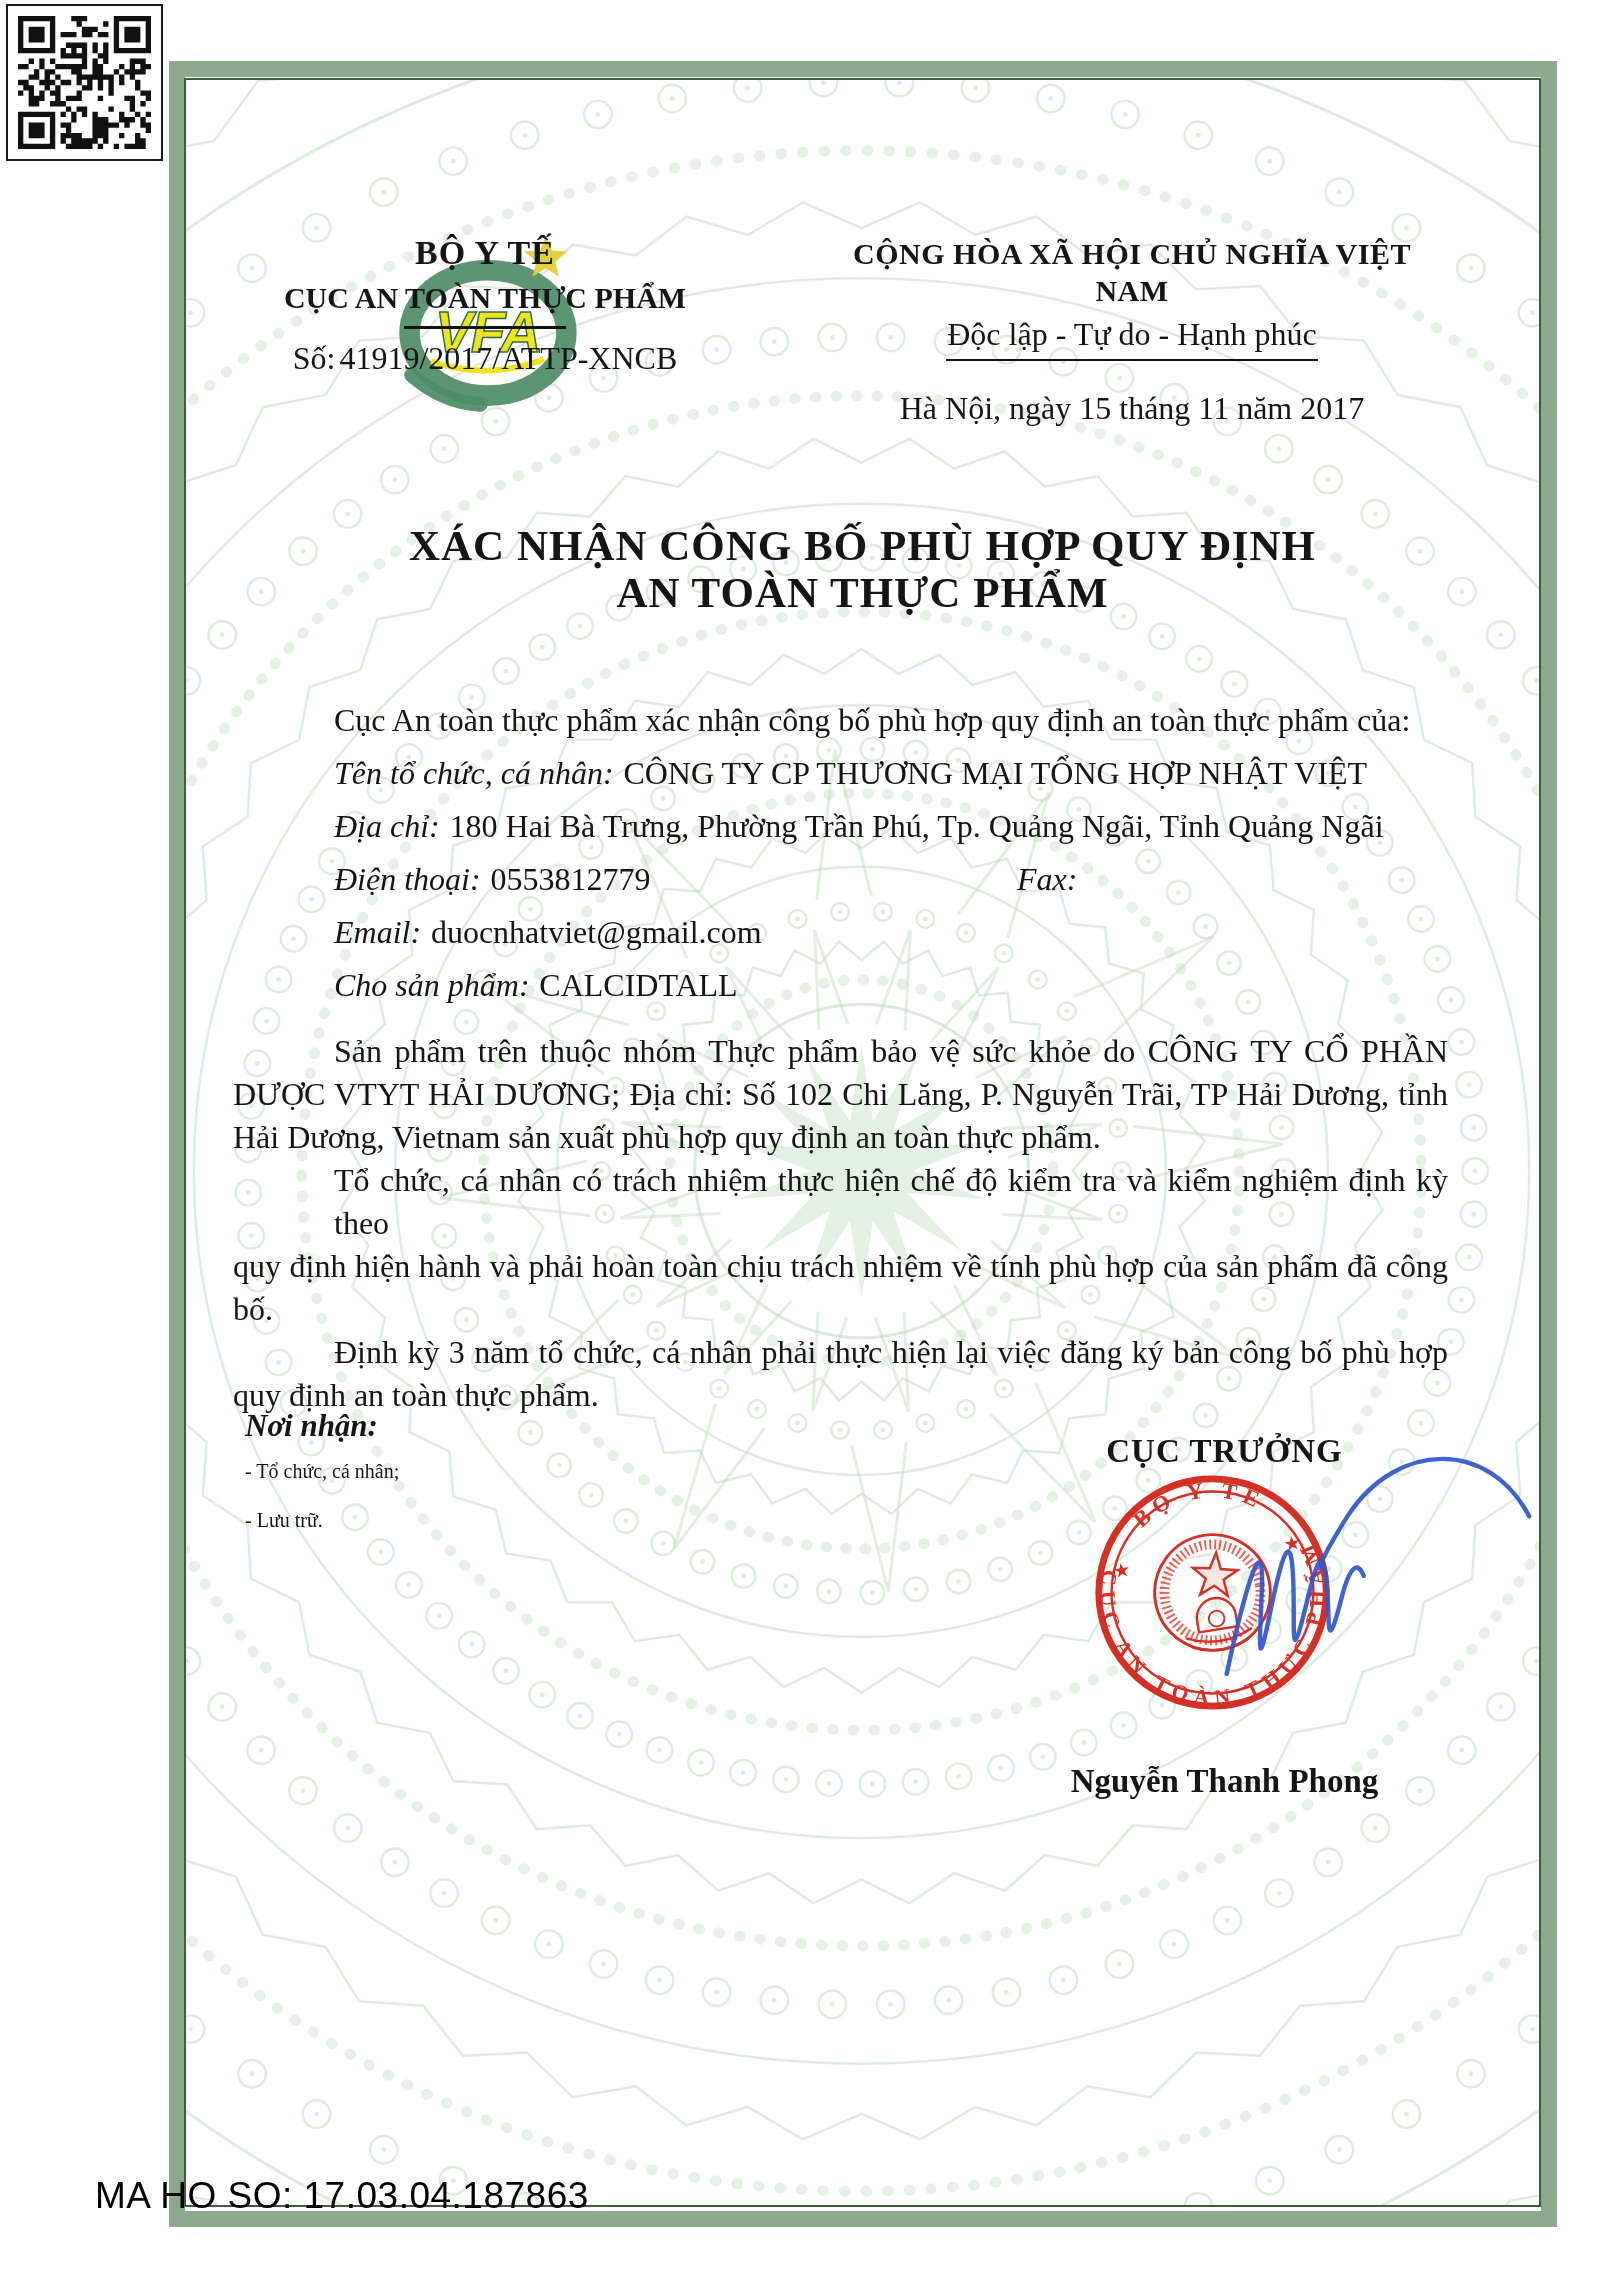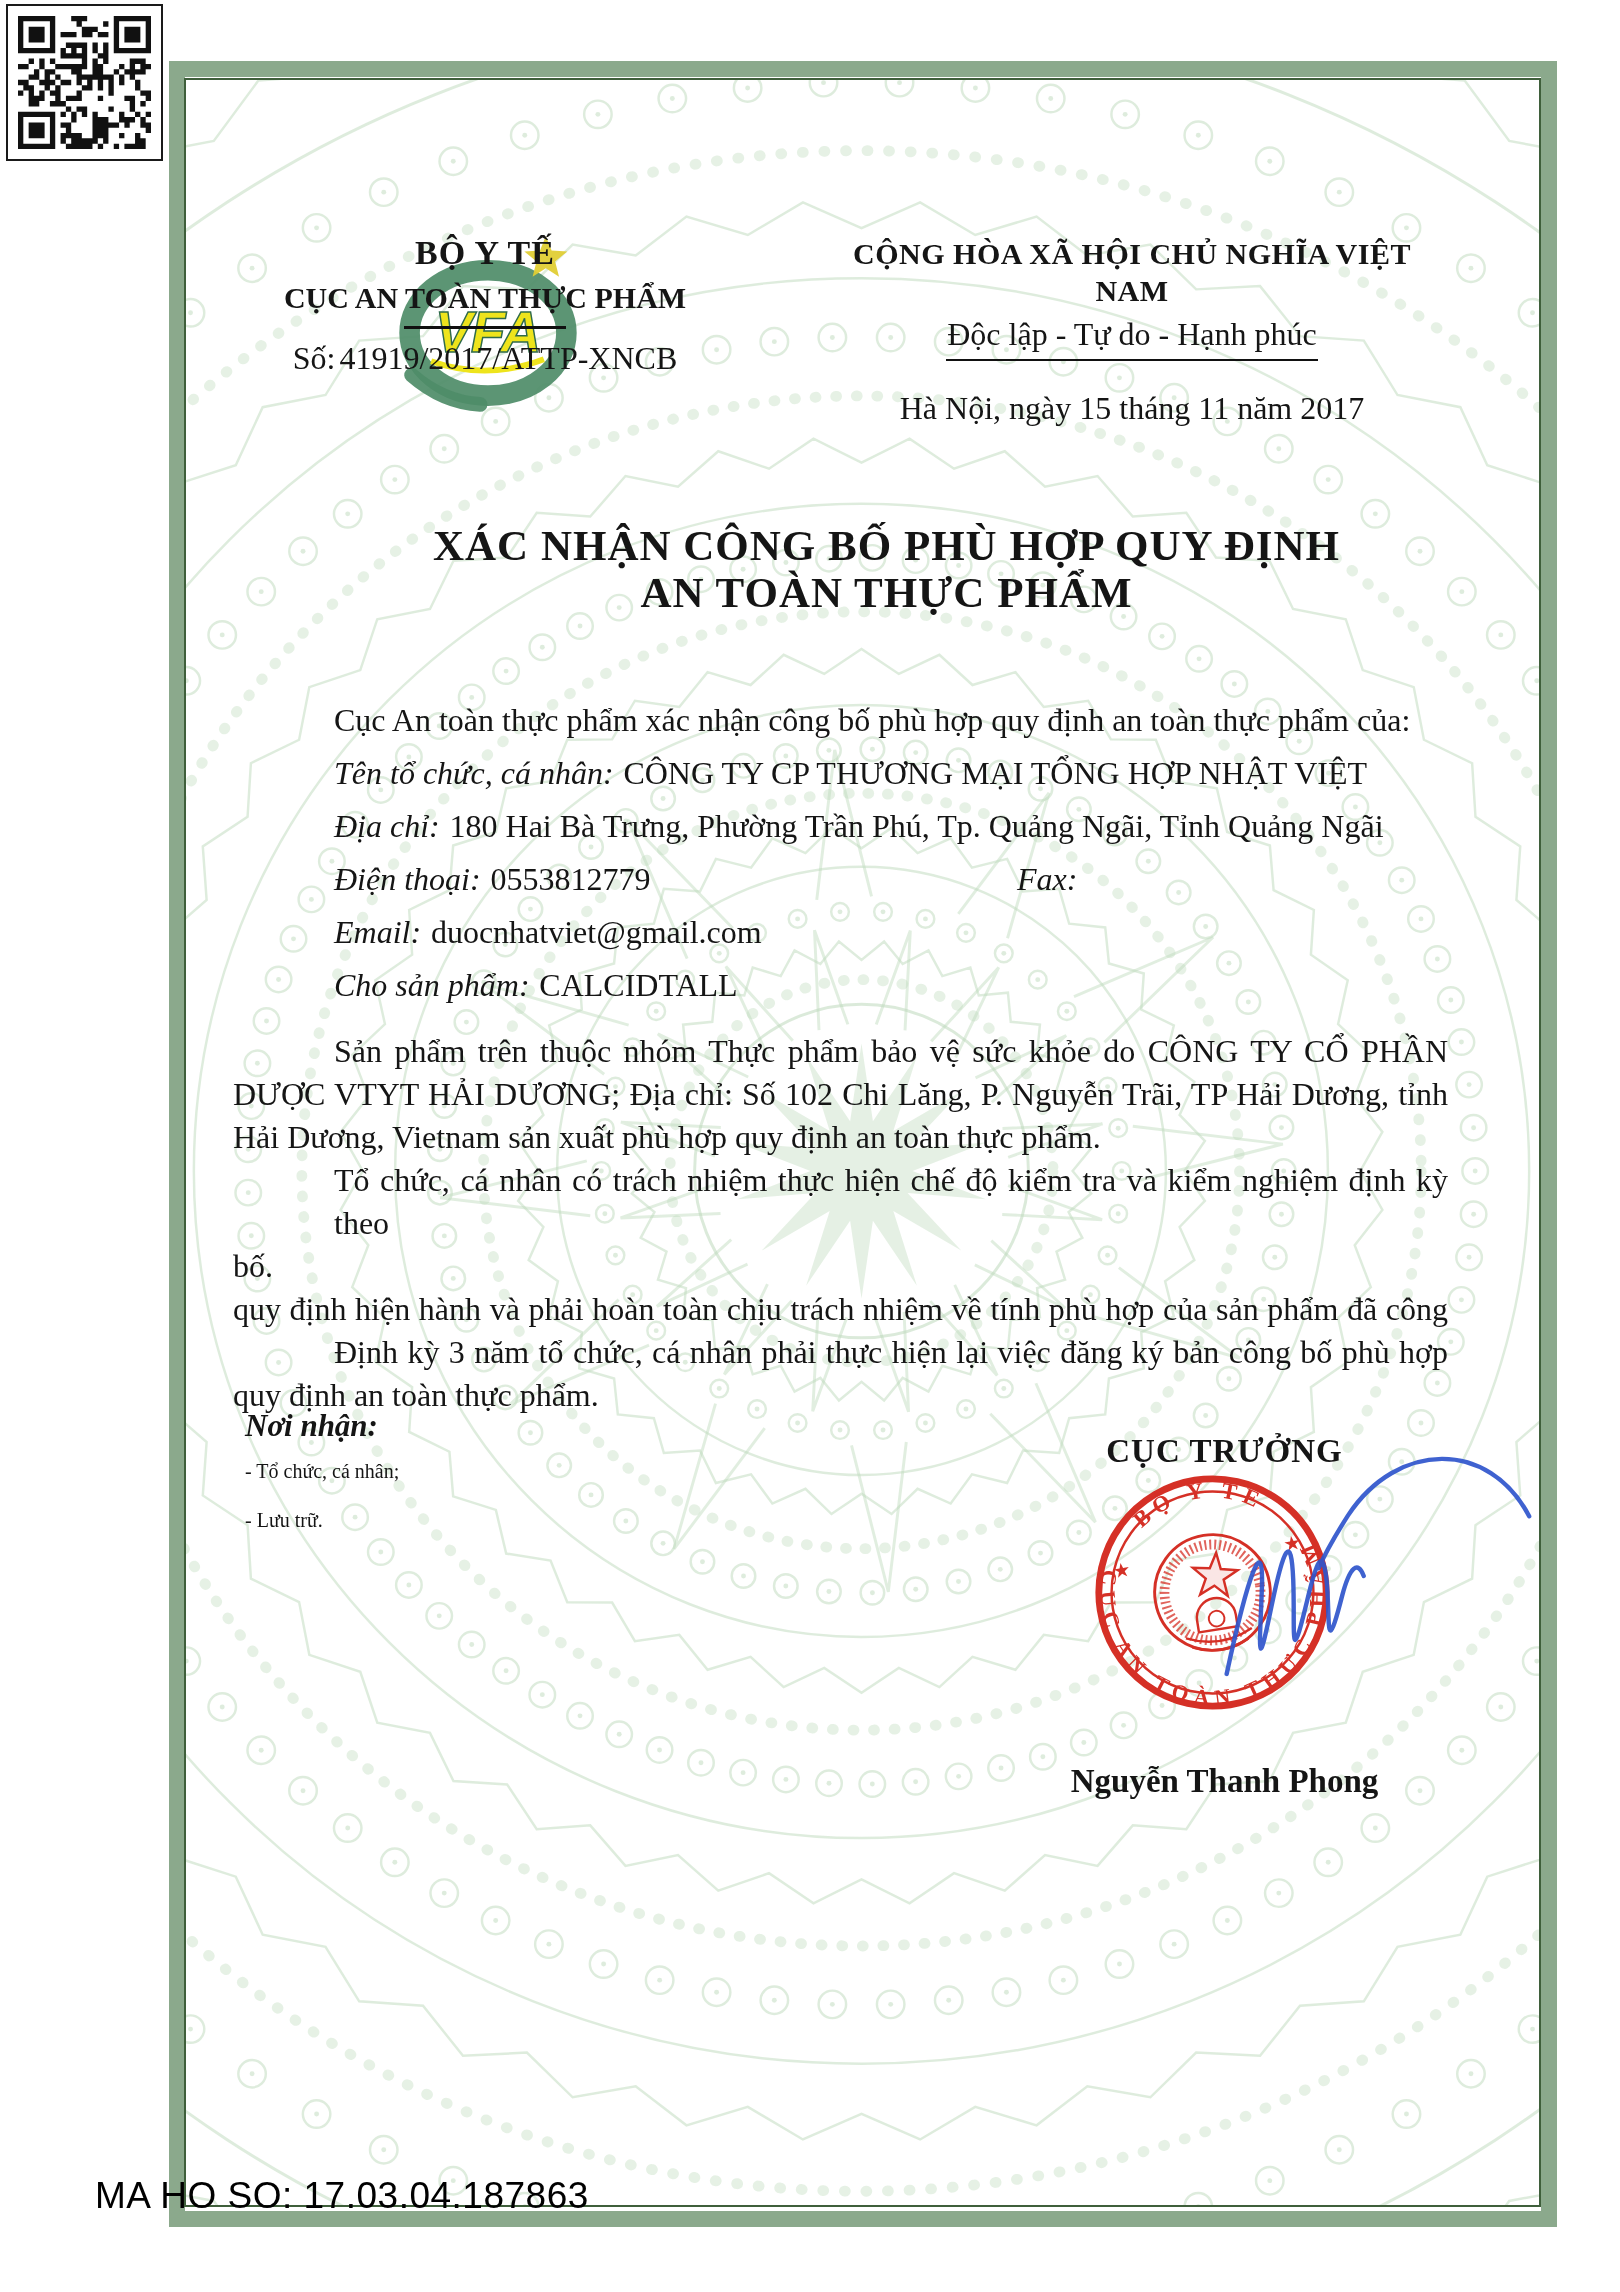--- a/index.html
+++ b/index.html
@@ -28,21 +28,21 @@
 
   .logo-svg{position:absolute;left:382px;top:230px;width:211px;height:196px;z-index:1;}
 
   .hright{position:absolute;left:828px;top:235px;width:608px;text-align:center;z-index:2;}
   .country{font-size:30px;font-weight:bold;line-height:37px;letter-spacing:0.5px;}
   .motto{font-size:32px;line-height:37px;margin-top:7px;}
   .motto-rule{width:372px;border-top:2.9px solid #111;margin:5.9px auto 0;}
   .dateline{font-size:32px;margin-top:29px;}
 
   .title{position:absolute;left:184px;top:522px;width:1357px;text-align:center;
-         font-size:43px;font-weight:bold;line-height:47px;letter-spacing:1px;z-index:2;padding-left:24px;}
+         font-size:43px;font-weight:bold;line-height:47px;letter-spacing:1px;z-index:2;}
 
   
   .body{position:absolute;left:233px;top:694px;width:1215px;font-size:32px;z-index:2;}
   .row{height:53px;line-height:53px;padding-left:101px;position:relative;white-space:nowrap;}
   .row .lbl{font-style:italic;}
   .row .val{margin-left:9.8px;}
   .fax{position:absolute;left:784px;top:0;font-style:italic;}
   .paras{margin-top:17.6px;}
   .para{margin:0;}
   .pline{line-height:43px;text-align:justify;text-align-last:justify;}
@@ -1157,22 +1157,22 @@
       <span class="lbl">Cho sản phẩm:</span><span class="val">CALCIDTALL</span>
     </div>
     <div class="paras">
         <div class="para">
           <div class="pline first">Sản phẩm trên thuộc nhóm Thực phẩm bảo vệ sức khỏe do CÔNG TY CỔ PHẦN</div>
           <div class="pline">DƯỢC VTYT HẢI DƯƠNG; Địa chỉ: Số 102 Chi Lăng, P. Nguyễn Trãi, TP Hải Dương, tỉnh</div>
           <div class="pline last">Hải Dương, Vietnam sản xuất phù hợp quy định an toàn thực phẩm.</div>
         </div>
         <div class="para">
           <div class="pline first">Tổ chức, cá nhân có trách nhiệm thực hiện chế độ kiểm tra và kiểm nghiệm định kỳ theo</div>
+          <div class="pline">quy định hiện hành và phải hoàn toàn chịu trách nhiệm về tính phù hợp của sản phẩm đã công</div>
           <div class="pline last">bố.</div>
-          <div class="pline">quy định hiện hành và phải hoàn toàn chịu trách nhiệm về tính phù hợp của sản phẩm đã công</div>
         </div>
         <div class="para">
           <div class="pline first">Định kỳ 3 năm tổ chức, cá nhân phải thực hiện lại việc đăng ký bản công bố phù hợp</div>
           <div class="pline last">quy định an toàn thực phẩm.</div>
         </div>
       </div>
   </div>
 
   <div class="recipients">
     <div class="rec-title">Nơi nhận:</div>

